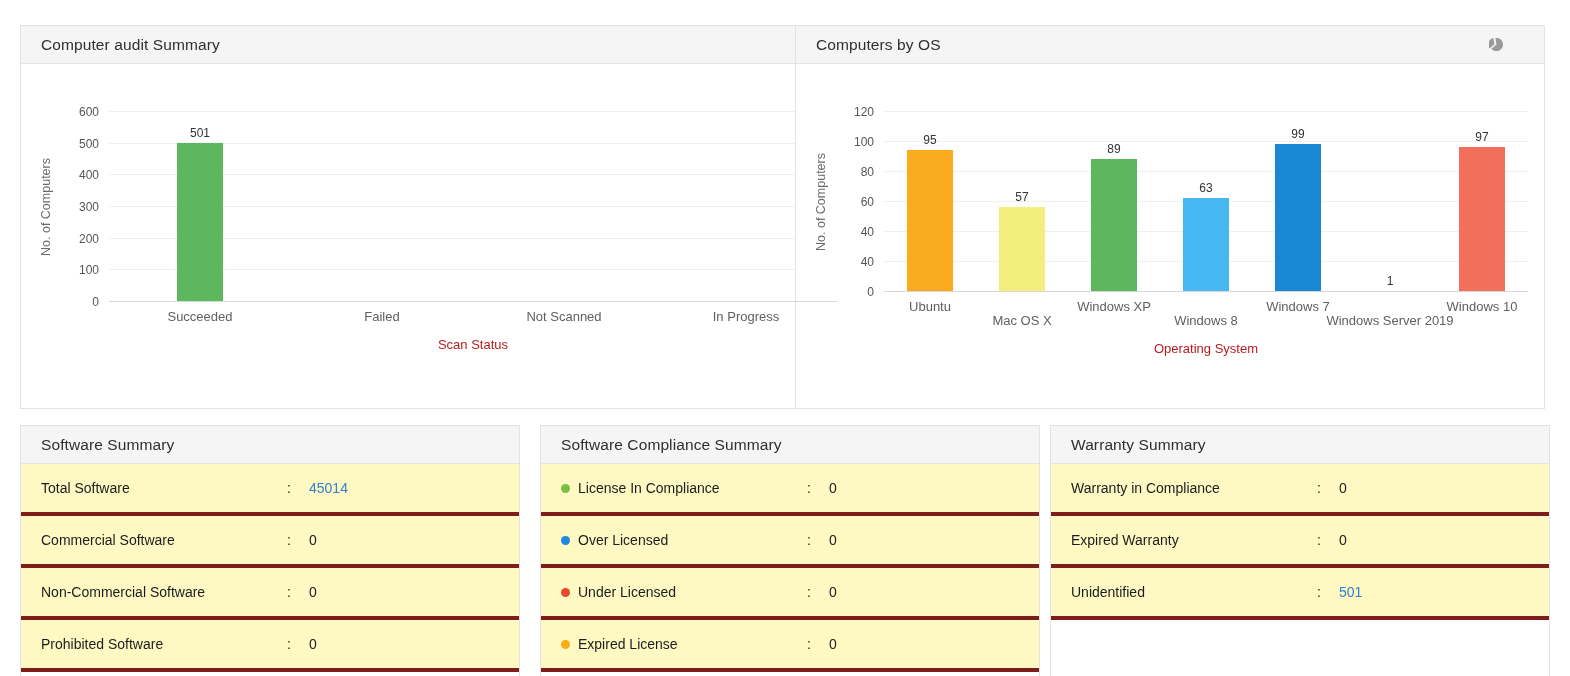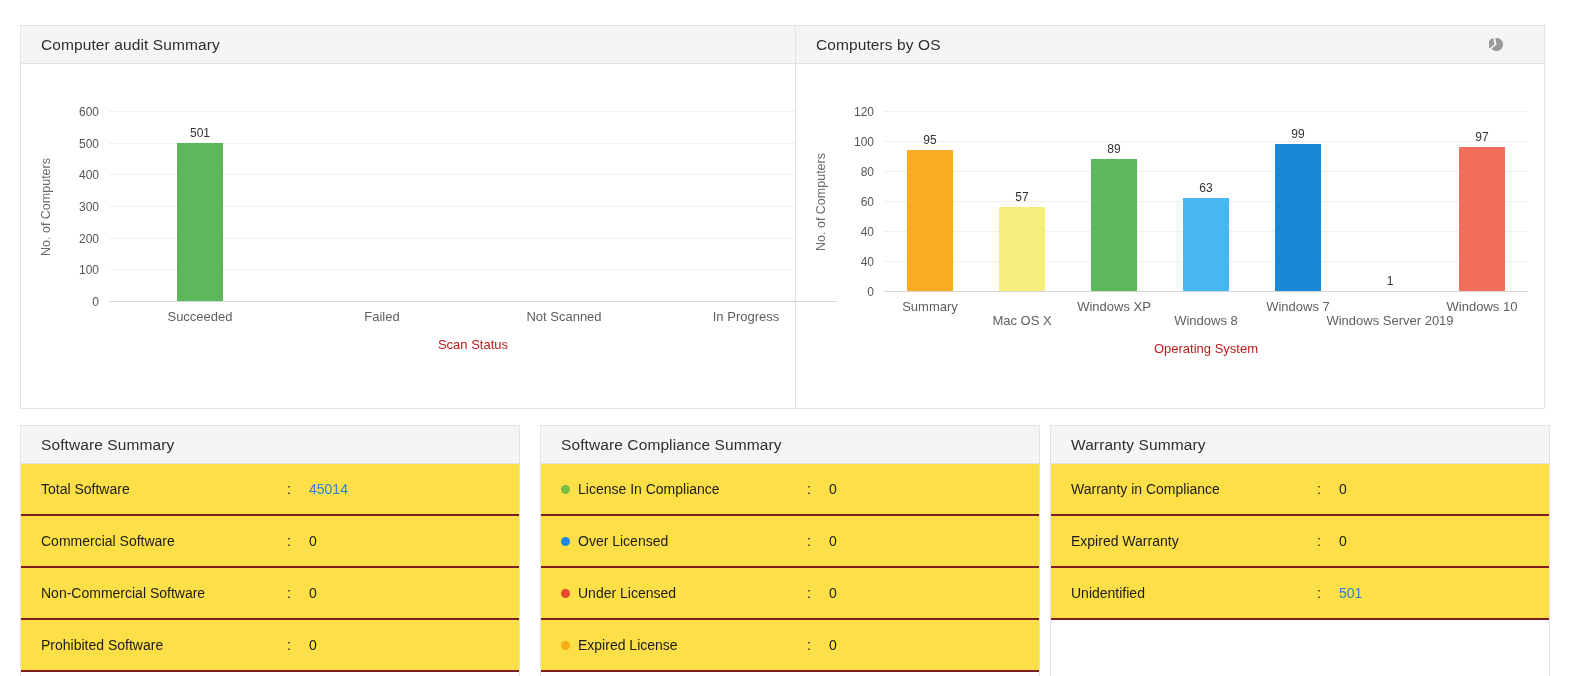--- a/index.html
+++ b/index.html
@@ -42,22 +42,22 @@
   .cat-row { position: relative; margin-left: 52px; height: 26px; }
   .cat-row.staggered { height: 40px; }
   .cat { position: absolute; transform: translateX(-50%); top: 7px;
          font-size: 13px; color: #5f5f5f; white-space: nowrap; }
   .cat.low { top: 21px; }
   .x-axis-title { margin-left: 52px; text-align: center; font-size: 13px;
                   color: #b91c1c; padding-top: 9px; }
 
   
   .srow { display: grid; grid-template-columns: 240px 16px 1fr; align-items: center;
-          height: 52px; padding: 0 10px 0 20px; border-bottom: 2px solid #7f1d1d;
-          font-size: 14px; color: #1c1c1c; background: #fde047; }
+          height: 52px; padding: 0 10px 0 20px; border-bottom: 4px solid #7f1d1d;
+          font-size: 14px; color: #1c1c1c; background: #fef9c3; }
   .srow .lbl { display: flex; align-items: center; gap: 8px; }
   .dot { width: 9px; height: 9px; border-radius: 50%; flex: none; }
   .sep { text-align: center; color: #1c1c1c; }
   .val { padding-left: 12px; color: #1c1c1c; }
   .val.link { cursor: pointer; }
 </style>
 </head>
 <body>
 
 <div class="page">
@@ -178,21 +178,21 @@
                 <div class="bar-value">1</div>
                 <div class="bar" style="height: 0.833333%; background: rgb(247, 141, 127);"></div>
               </div>
               <div class="slot" style="left: 85.7143%; width: 14.2857%;">
                 <div class="bar-value">97</div>
                 <div class="bar" style="height: 80.8333%; background: rgb(242, 112, 91);"></div>
               </div>
             </div>
         </div>
         <div class="cat-row staggered">
-            <div class="cat" style="left: 7.14286%;">Summary</div>
+            <div class="cat" style="left: 7.14286%;">Ubuntu</div>
             <div class="cat low" style="left: 21.4286%;">Mac OS X</div>
             <div class="cat" style="left: 35.7143%;">Windows XP</div>
             <div class="cat low" style="left: 50%;">Windows 8</div>
             <div class="cat" style="left: 64.2857%;">Windows 7</div>
             <div class="cat low" style="left: 78.5714%;">Windows Server 2019</div>
             <div class="cat" style="left: 92.8571%;">Windows 10</div>
           </div>
         <div class="x-axis-title">Operating System</div>
       </div>
     </div>

